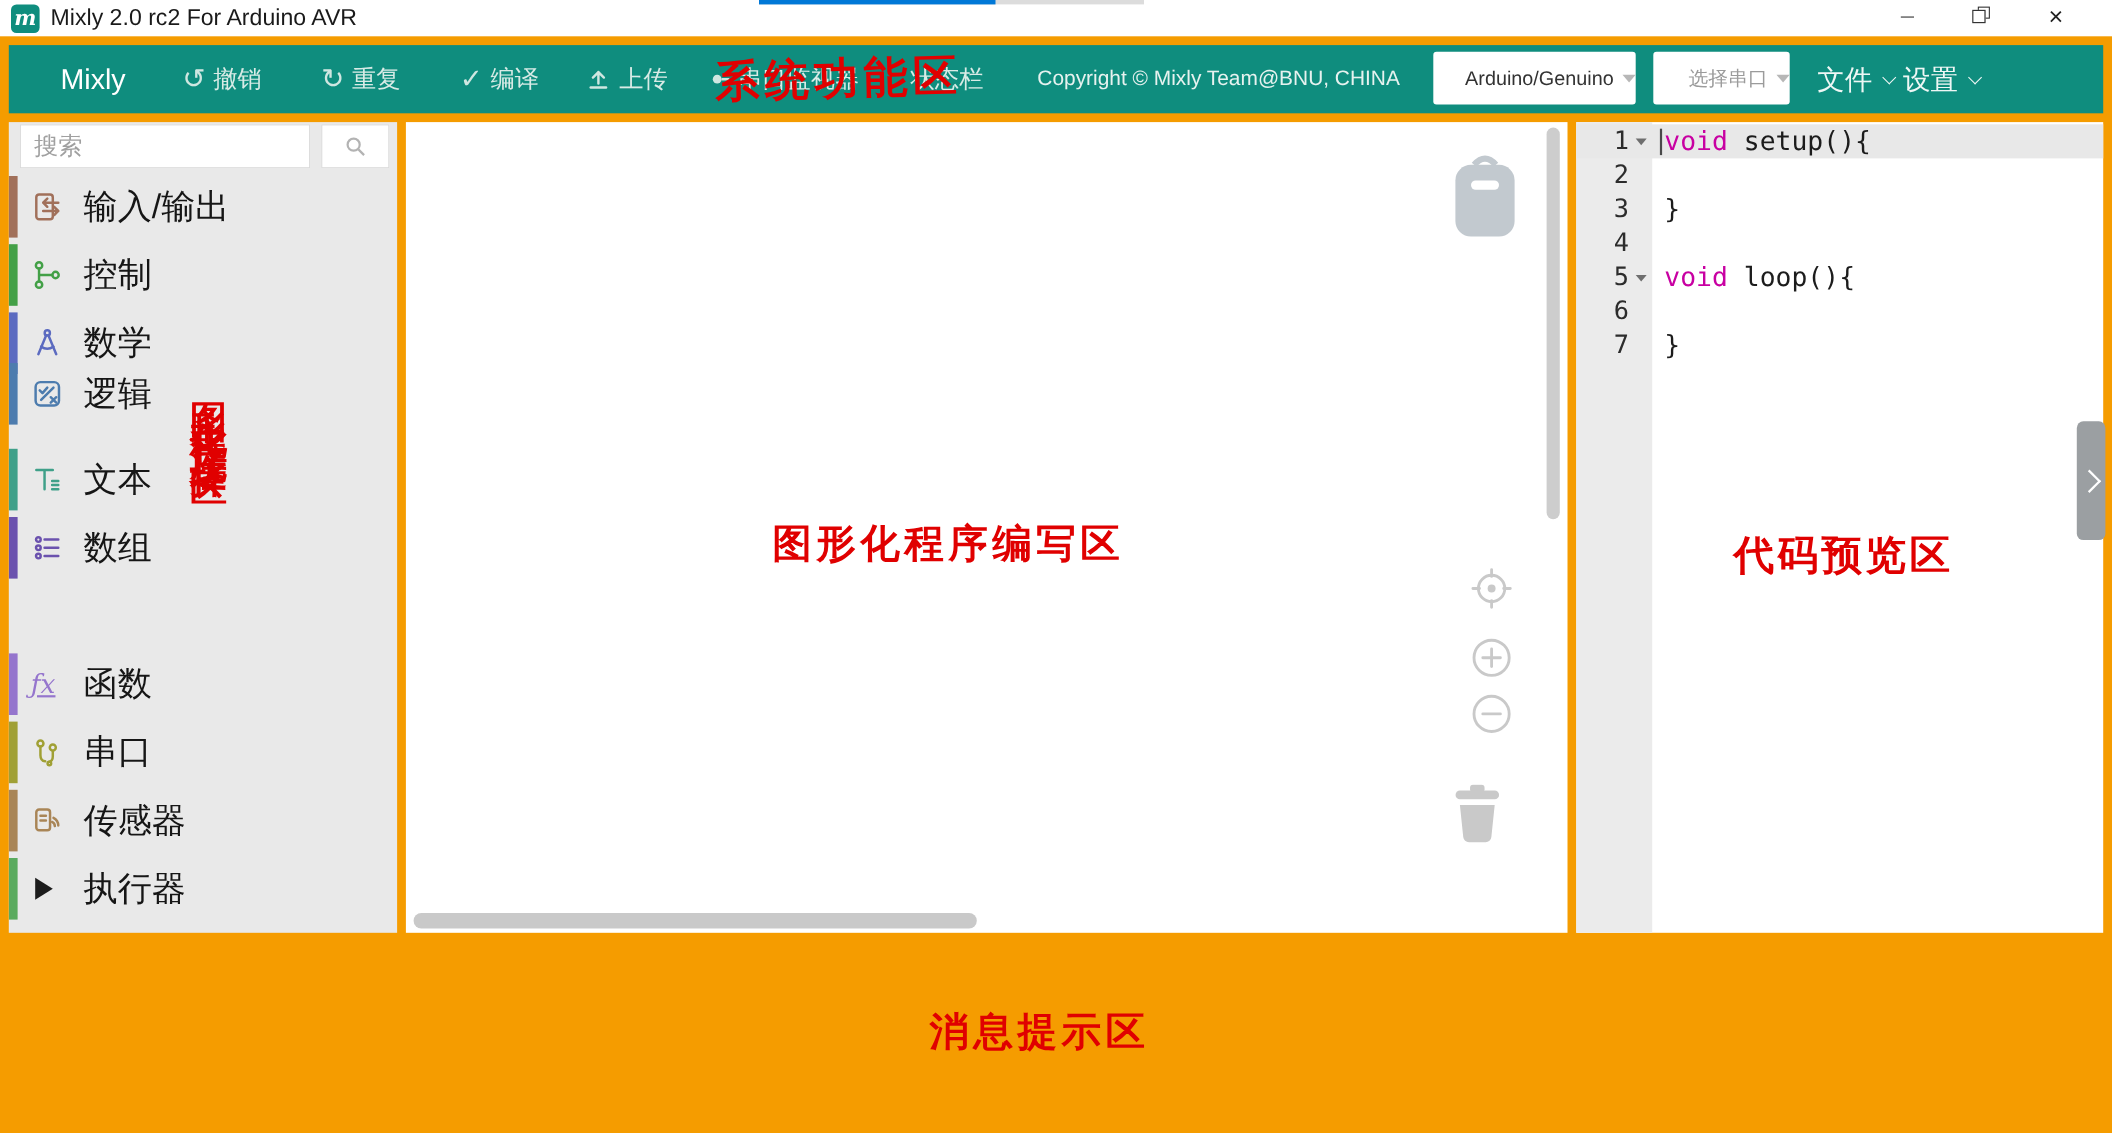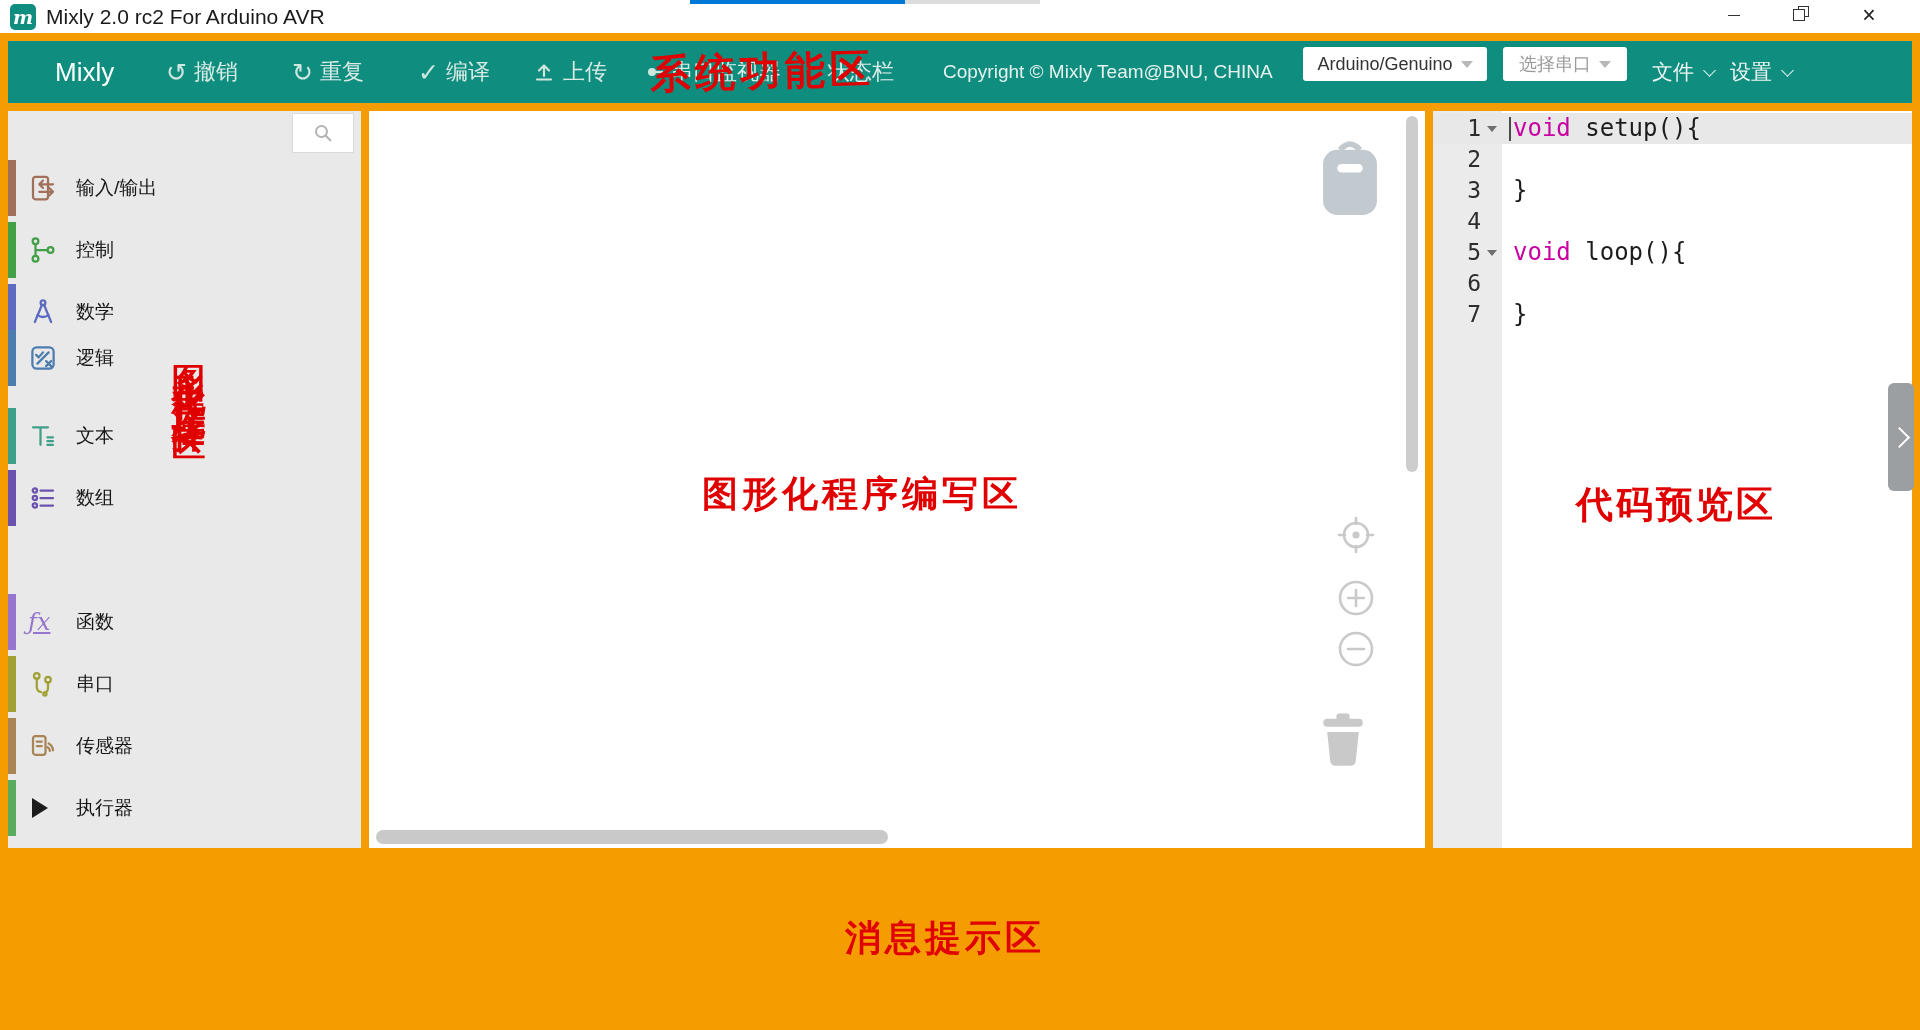--- a/index.html
+++ b/index.html
@@ -24,44 +24,44 @@
   
   #frame{position:absolute;left:0;top:33px;width:1920px;height:997px;background:#f59c00}
 
   
   #toolbar{position:absolute;left:8px;top:8px;width:1904px;height:62px;background:#0f8d7e;overflow:hidden}
   .tb{position:absolute;top:0;height:62px;display:flex;align-items:center;gap:7px;color:#d8ebe6;font-size:22px;cursor:default;white-space:nowrap}
   #tb-brand{left:47px;font-size:26px;font-weight:normal;color:#ffffff}
   .tb-uni{font-size:25px;line-height:1;color:#cfe7e1}
   .tb svg{display:block}
   #tb-copyright{left:935px;font-size:19px;color:#e6f2ef}
-  .dd-box{position:absolute;top:6px;height:34px;background:#fff;border-radius:3px;display:flex;align-items:center;
-          justify-content:center;padding:0 12px;box-sizing:border-box}
+  .dd-box{position:absolute;top:6px;height:48px;background:#fff;border-radius:3px;display:flex;align-items:center;
+          justify-content:flex-end;padding:0 0;box-sizing:border-box}
   #dd-board{left:1295px;width:184px}
   #dd-board .dd-text{color:#333;font-size:18px}
   #dd-port{left:1495px;width:124px}
   #dd-port .dd-text{color:#9b9b9b;font-size:18px}
   .dd-arrow{width:0;height:0;border-left:6px solid transparent;border-right:6px solid transparent;border-top:7px solid #b7b7b7;margin-left:8px}
-  .menu{color:#eef7f5;font-size:21px}
+  .menu{color:#eef7f5;font-size:25px}
   .chev{width:8px;height:8px;border-right:1.6px solid #eef7f5;border-bottom:1.6px solid #eef7f5;
         transform:rotate(45deg);margin:-4px 0 0 4px;display:inline-block}
 
   
   #sidebar{position:absolute;left:8px;top:78px;width:353px;height:737px;background:#e9e9e9;overflow:hidden}
   #search-input{position:absolute;left:10px;top:2px;width:264px;height:40px;background:#fff;border:1px solid #dadada;
                 box-sizing:border-box;font-size:22px;padding:0 12px;color:#444;outline:none;font-family:"Liberation Sans",sans-serif}
   #search-input::placeholder{color:#a0a0a0}
   #search-btn{position:absolute;left:284px;top:2px;width:62px;height:40px;background:#fff;border:1px solid #dadada;
               box-sizing:border-box;display:flex;align-items:center;justify-content:center}
   .cat-row{position:absolute;left:0;width:353px;height:62px}
   .cat-bar{position:absolute;left:0;top:3px;width:8px;height:56px}
   .cat-icon{position:absolute;left:20px;top:16px;width:30px;height:30px}
   .cat-icon svg{display:block}
   .cat-fx{font-family:"DejaVu Serif",serif;font-style:italic;font-size:24px;line-height:30px}
-  .cat-label{position:absolute;left:68px;top:0;height:62px;display:flex;align-items:center;font-size:19px;color:#161616}
+  .cat-label{position:absolute;left:68px;top:0;height:62px;display:flex;align-items:center;font-size:31px;color:#161616}
   .tri-ico{position:absolute;left:24px;top:21px;width:0;height:0;border-top:10px solid transparent;
            border-bottom:10px solid transparent;border-left:16px solid #1c1c1c}
 
   
   #canvas{position:absolute;left:369px;top:78px;width:1056px;height:737px;background:#ffffff}
   #v-scroll{position:absolute;left:1037px;top:5px;width:12px;height:356px;background:#cdcdcd;border-radius:6px}
   #h-scroll{position:absolute;left:7px;top:719px;width:512px;height:14px;background:#c9c9c9;border-radius:7px}
   .cv-ico{position:absolute}
   #backpack{left:947px;top:24px}
   #zoom-target{left:967px;top:404px}
@@ -183,20 +183,21 @@
       <span>文件</span>
         <span class="chev"></span>
     </div>
     <div class="tb menu" style="left:1722px">
       <span>设置</span>
         <span class="chev"></span>
     </div>
   </div>
 
   <div id="sidebar">
+    <input id="search-input" placeholder="搜索" style="">
     <div id="search-btn">
       <svg width="22" height="22" viewBox="0 0 22 22" fill="none" stroke="#b3b3b3" stroke-width="2">
         <circle cx="9.5" cy="9.5" r="5.5"></circle>
           <path d="M13.8 13.8 L19 19"></path>
       </svg>
     </div>
 
     <div class="cat-row" style="top:46px">
       <div class="cat-bar" style="background: rgb(161, 112, 90);"></div>
       <span class="cat-icon" style="color: rgb(161, 112, 90);">

